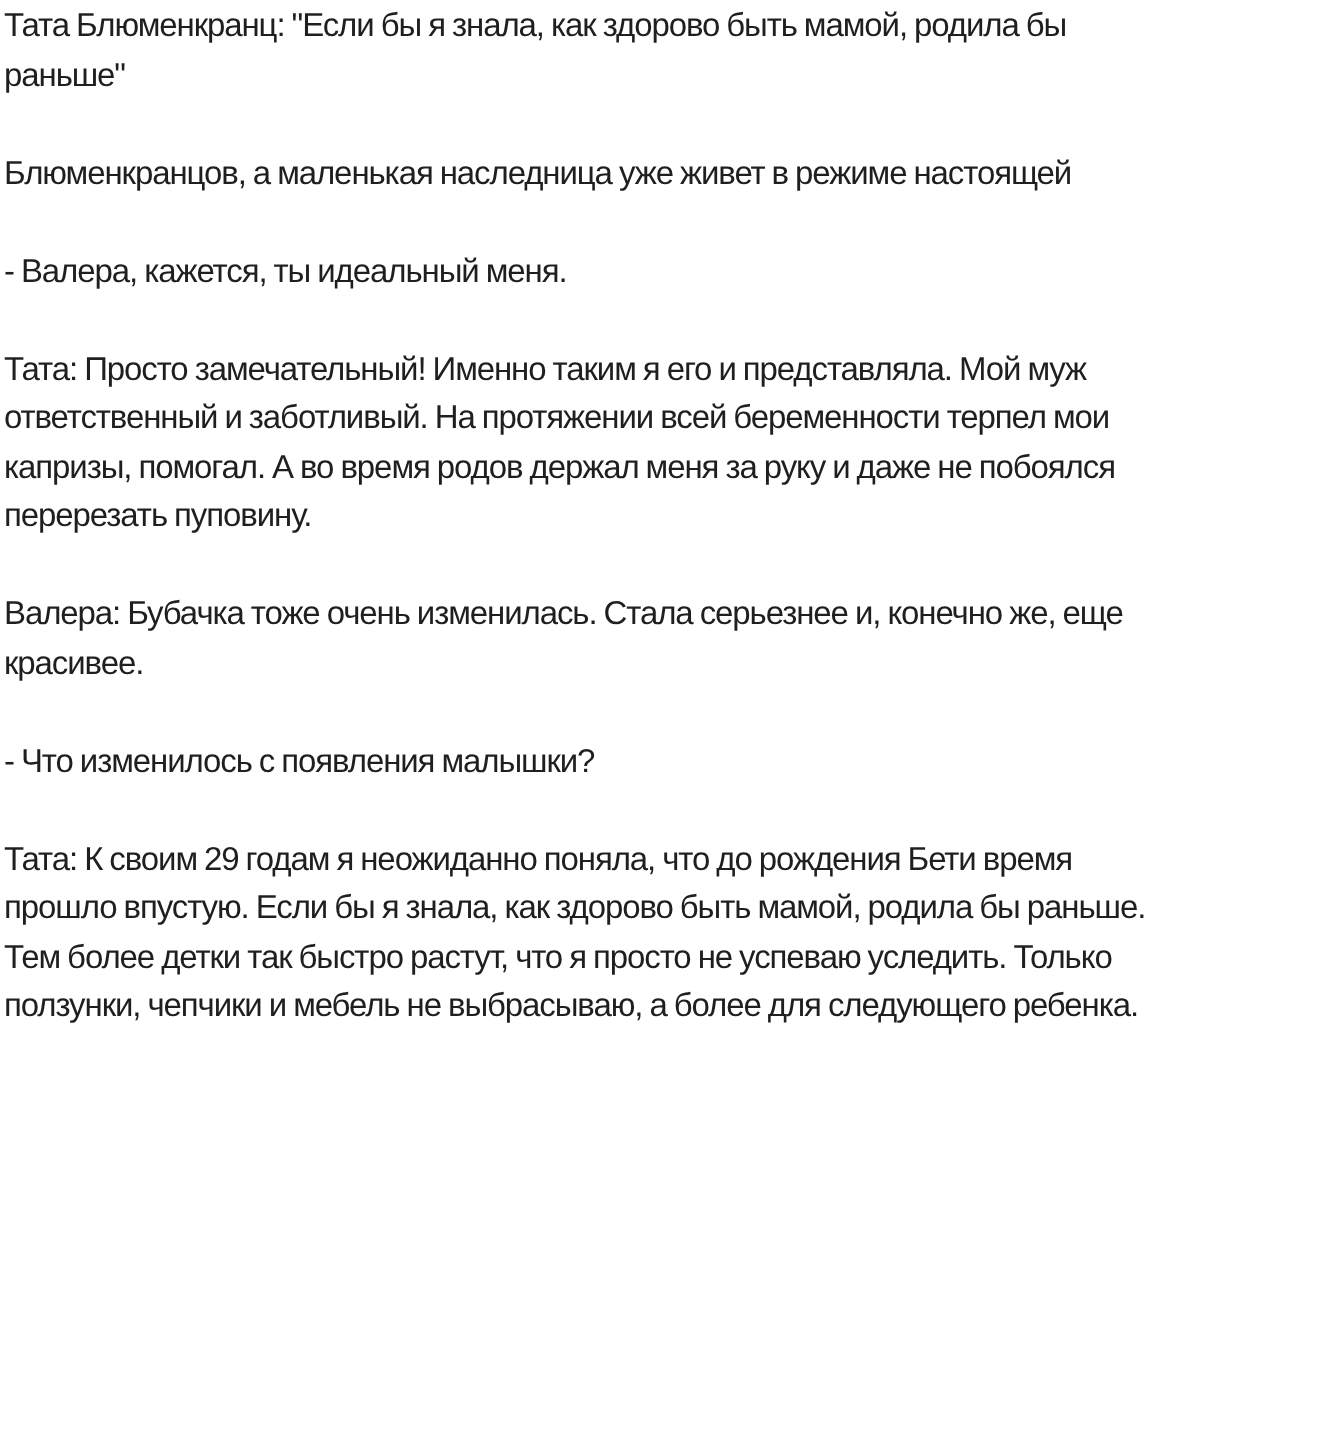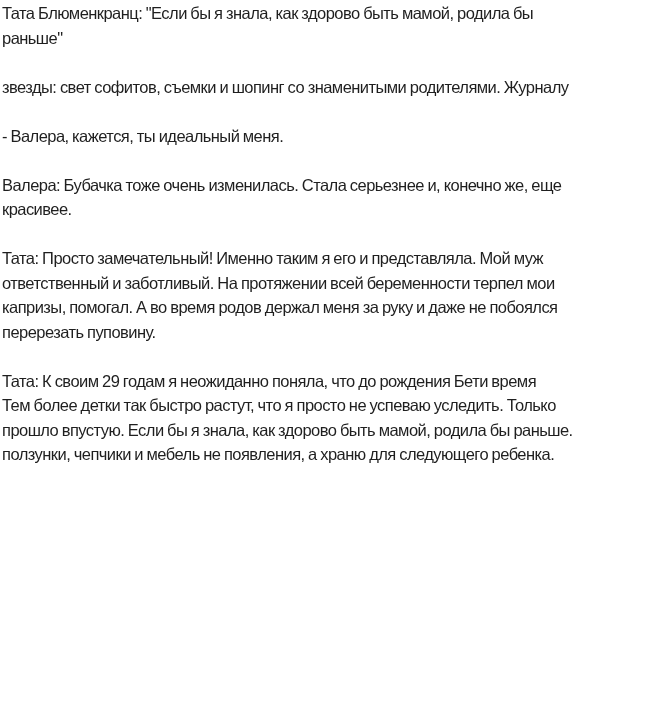--- a/index.html
+++ b/index.html
@@ -20,34 +20,37 @@
 </style>
 </head>
 <body>
 
 <div class="article">
   <p>
     <span class="line">Тата Блюменкранц: "Если бы я знала, как здорово быть мамой, родила бы</span>
     <span class="line">раньше"</span>
   </p>
   <p>
-    <span class="line">звезды: свет софитов, съемки и шопинг со знаменитыми родителями. Журналу</span>
+    <span class="line">Блюменкранцов, а маленькая наследница уже живет в режиме настоящей</span>
   </p>
   <p>
     <span class="line">- Валера, кажется, ты идеальный меня.</span>
-  </p>
-  <p>
-    <span class="line">Валера: Бубачка тоже очень изменилась. Стала серьезнее и, конечно же, еще</span>
-    <span class="line">красивее.</span>
   </p>
   <p>
     <span class="line">Тата: Просто замечательный! Именно таким я его и представляла. Мой муж</span>
     <span class="line">ответственный и заботливый. На протяжении всей беременности терпел мои</span>
     <span class="line">капризы, помогал. А во время родов держал меня за руку и даже не побоялся</span>
     <span class="line">перерезать пуповину.</span>
   </p>
   <p>
+    <span class="line">Валера: Бубачка тоже очень изменилась. Стала серьезнее и, конечно же, еще</span>
+    <span class="line">красивее.</span>
+  </p>
+  <p>
+    <span class="line">- Что изменилось с появления малышки?</span>
+  </p>
+  <p>
     <span class="line">Тата: К своим 29 годам я неожиданно поняла, что до рождения Бети время</span>
+    <span class="line">прошло впустую. Если бы я знала, как здорово быть мамой, родила бы раньше.</span>
     <span class="line">Тем более детки так быстро растут, что я просто не успеваю уследить. Только</span>
-    <span class="line">прошло впустую. Если бы я знала, как здорово быть мамой, родила бы раньше.</span>
-    <span class="line">ползунки, чепчики и мебель не появления, а храню для следующего ребенка.</span>
+    <span class="line">ползунки, чепчики и мебель не выбрасываю, а более для следующего ребенка.</span>
   </p>
 </div>
 
 </body></html>

